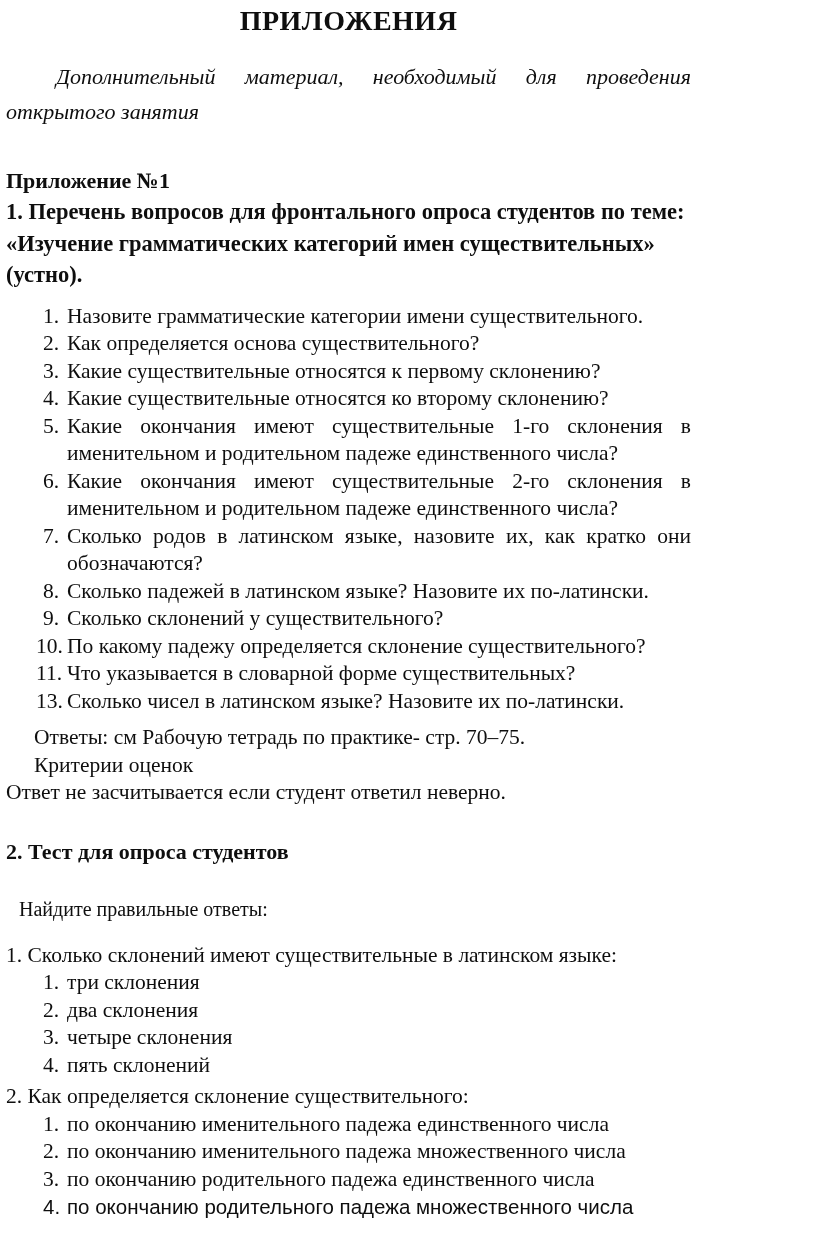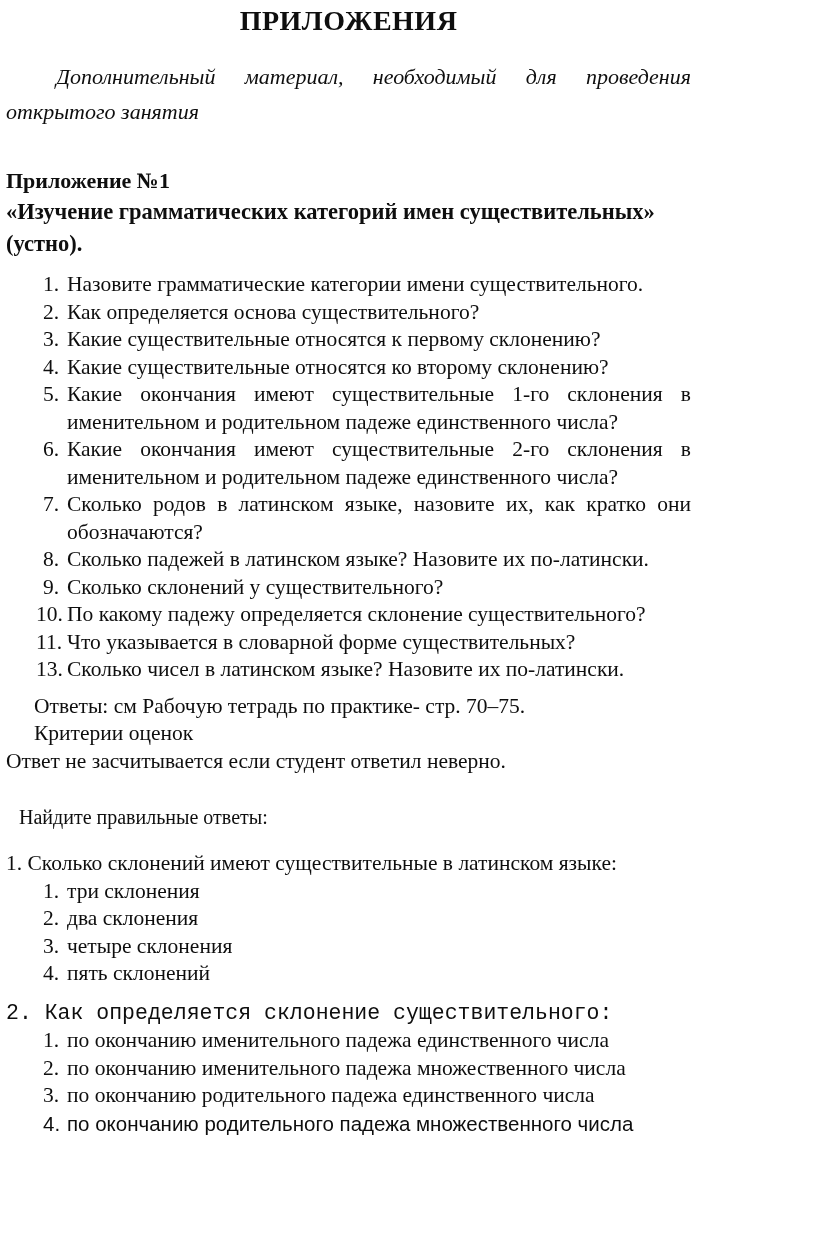--- a/index.html
+++ b/index.html
@@ -57,21 +57,21 @@
     font-size:22px;
     line-height:31px;
   }
   .instruction{
     margin:27px 0 0 13px;
     font-weight:normal;
     font-size:20px;
     line-height:31px;
   }
   .tq{margin:17px 0 0 0;}
-  .tq.tight{margin-top:12px;font-family:Liberation Mono, monospace;}
+  .tq.tight{margin-top:4px;}
   .opts{margin-top:0;}
   .opts .qrow{margin-left:30px;}
   .opts .qnum{padding-left:7px;}
   .sans .qnum,.sans .qtxt{
     font-family:"Liberation Sans", sans-serif;
     font-size:20.5px;
   }
   p{margin:0;}
 </style>
 </head>
@@ -79,20 +79,21 @@
 
 <div class="page">
 
   <div class="title">ПРИЛОЖЕНИЯ</div>
 
   <p class="subtitle">Дополнительный материал, необходимый для проведения открытого занятия</p>
 
   <p class="annex">Приложение №1</p>
 
   <div class="sec1-heading">
+    <span class="hl">1. Перечень вопросов для фронтального опроса студентов по теме:</span>
     <span class="hl">«Изучение грамматических категорий имен существительных» (устно).</span>
   </div>
 
   <div class="qlist">
     <div class="qrow sd">
         <span class="qnum">1.</span>
         <span class="qtxt">Назовите грамматические категории имени существительного.</span>
       </div>
     <div class="qrow sd">
         <span class="qnum">2.</span>
@@ -137,20 +138,21 @@
     <div class="qrow">
         <span class="qnum">13.</span>
         <span class="qtxt">Сколько чисел в латинском языке? Назовите их по-латински.</span>
       </div>
   </div>
 
   <p class="line answers"><span class="b">Ответы</span><span>: см Рабочую тетрадь по практике- стр. 70–75.</span></p>
   <p class="line b">Критерии оценок</p>
   <p class="line">Ответ не засчитывается если студент ответил неверно.</p>
 
+  <p class="sec2-heading">2. Тест для опроса студентов</p>
 
   <p class="instruction">Найдите правильные ответы:</p>
 
   <p class="tq">1. Сколько склонений имеют существительные в латинском языке:</p>
   <div class="opts">
     <div class="qrow">
         <span class="qnum">1.</span>
         <span class="qtxt">три склонения</span>
       </div>
     <div class="qrow">

